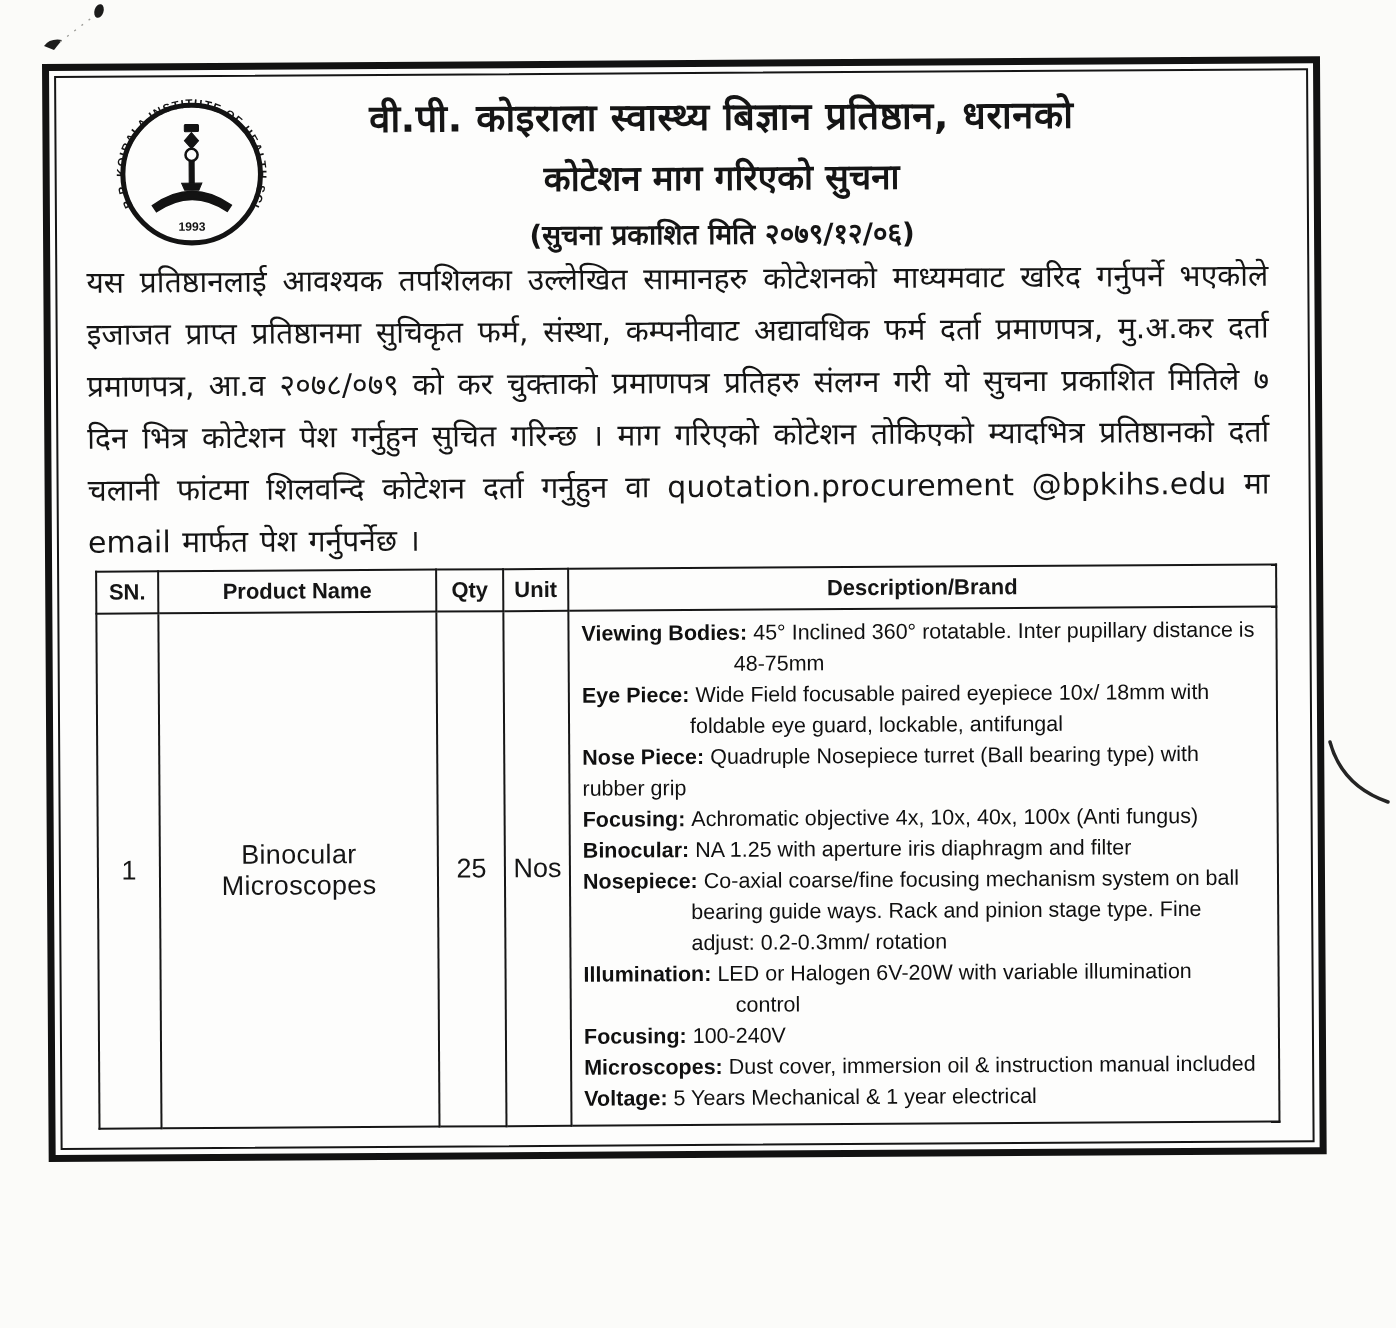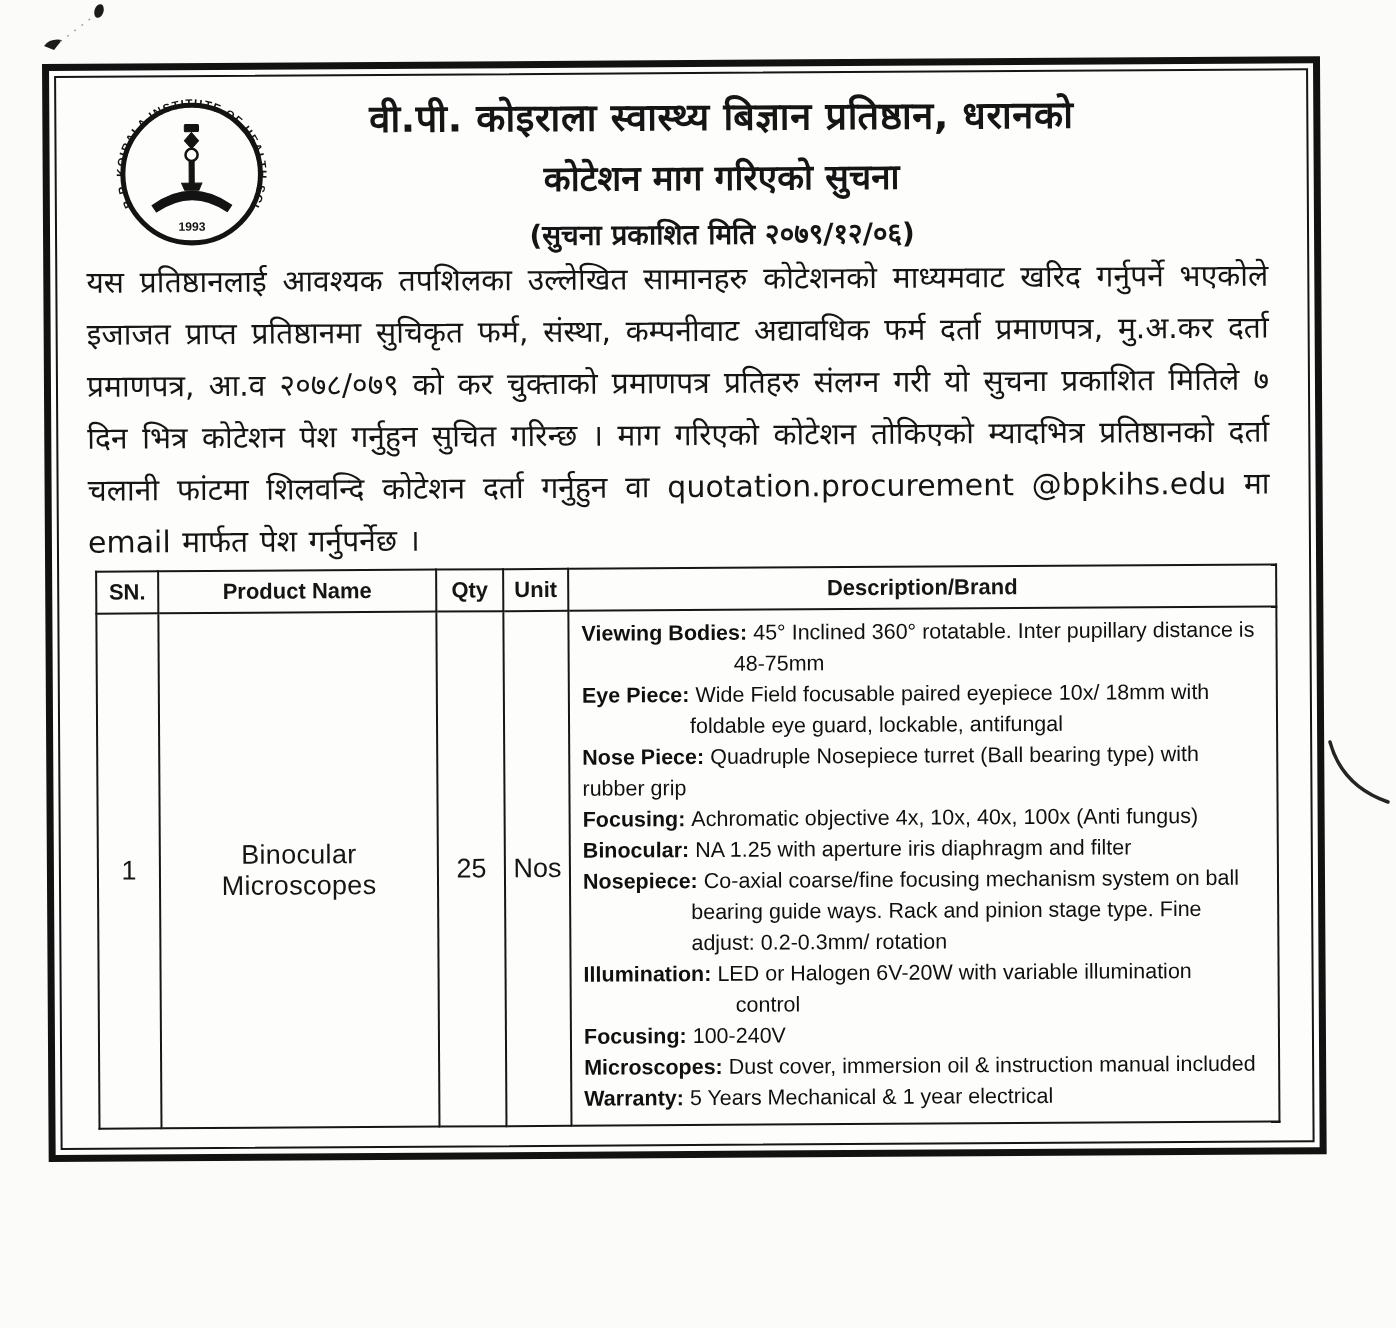--- a/index.html
+++ b/index.html
@@ -121,19 +121,19 @@
             <div class="desc-line"><b>Nose Piece: </b>Quadruple Nosepiece turret (Ball bearing type) with rubber grip</div>
             <div class="desc-line"><b>Focusing: </b>Achromatic objective 4x, 10x, 40x, 100x (Anti fungus)</div>
             <div class="desc-line"><b>Binocular: </b>NA 1.25 with aperture iris diaphragm and filter</div>
             <div class="desc-line"><b>Nosepiece: </b>Co-axial coarse/fine focusing mechanism system on ball</div>
             <div class="desc-line ind1">bearing guide ways. Rack and pinion stage type. Fine</div>
             <div class="desc-line ind1">adjust: 0.2-0.3mm/ rotation</div>
             <div class="desc-line"><b>Illumination: </b>LED or Halogen 6V-20W with variable illumination</div>
             <div class="desc-line ind2">control</div>
             <div class="desc-line"><b>Focusing: </b>100-240V</div>
             <div class="desc-line"><b>Microscopes: </b>Dust cover, immersion oil &amp; instruction manual included</div>
-            <div class="desc-line"><b>Warranty: </b>5 Years Mechanical &amp; 1 year electrical</div>
+            <div class="desc-line"><b>Voltage: </b>5 Years Mechanical &amp; 1 year electrical</div>
           </td>
       </tr>
     </tbody>
   </table>
 
 </div>
 
 </body></html>

